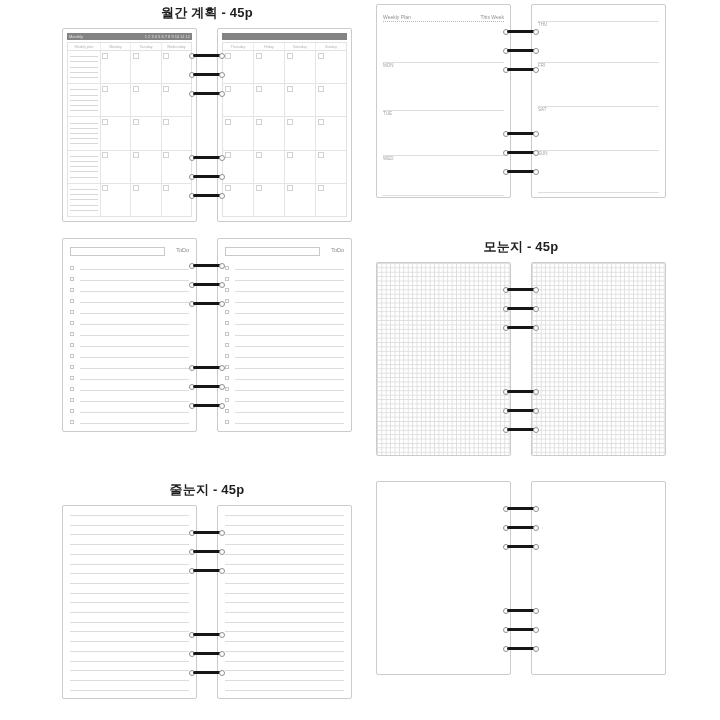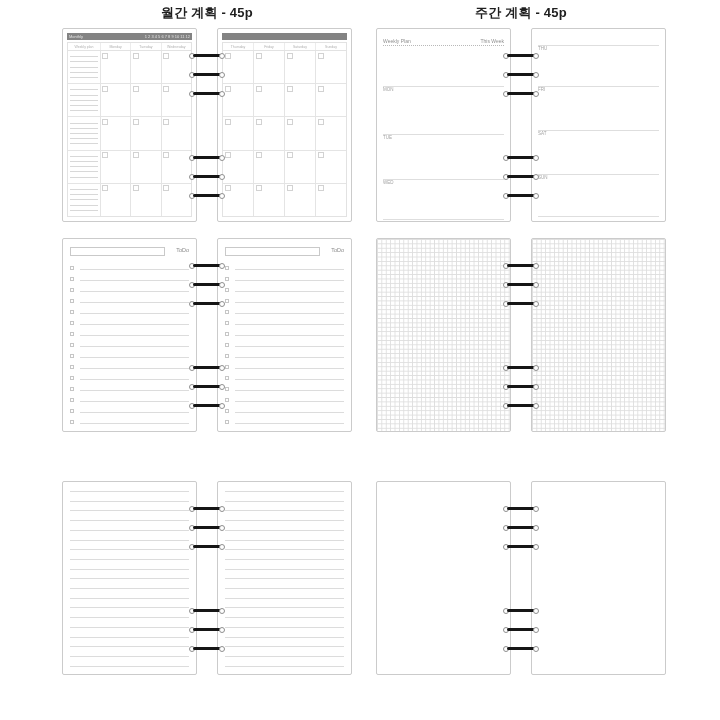--- a/index.html
+++ b/index.html
@@ -303,21 +303,20 @@
         <div class="ring" style="top: 164px;">
           <span class="hole l"></span>
           <span class="bar"></span>
           <span class="hole r"></span>
         </div>
       </div>
   </div>
 </section>
 
 <section class="unit u1">
-  <h2 class="title">주간 계획 - 45p</h2>
   <div class="spread">
     <div class="page">
         <div class="wk-head">
           <span>Weekly Plan</span>
           <span>This Week</span>
         </div>
         <div class="wsec" style="top: 57px;">
           <span class="wsec-label">MON</span>
         </div>
         <div class="wsec" style="top: 105px;">
@@ -545,20 +544,21 @@
         <div class="ring" style="top: 164px;">
           <span class="hole l"></span>
           <span class="bar"></span>
           <span class="hole r"></span>
         </div>
       </div>
   </div>
 </section>
 
 <section class="unit u3">
+  <h2 class="title">모눈지 - 45p</h2>
   <div class="spread">
     <div class="page">
       <div class="grid-bg"></div>
     </div>
     <div class="page">
       <div class="grid-bg"></div>
     </div>
     <div class="rings">
         <div class="ring" style="top: 24px;">
           <span class="hole l"></span>
@@ -588,20 +588,21 @@
         <div class="ring" style="top: 164px;">
           <span class="hole l"></span>
           <span class="bar"></span>
           <span class="hole r"></span>
         </div>
       </div>
   </div>
 </section>
 
 <section class="unit u4">
+  <h2 class="title">줄눈지 - 45p</h2>
   <div class="spread">
     <div class="page">
       <div class="lined-bg"></div>
     </div>
     <div class="page">
       <div class="lined-bg"></div>
     </div>
     <div class="rings">
         <div class="ring" style="top: 24px;">
           <span class="hole l"></span>

